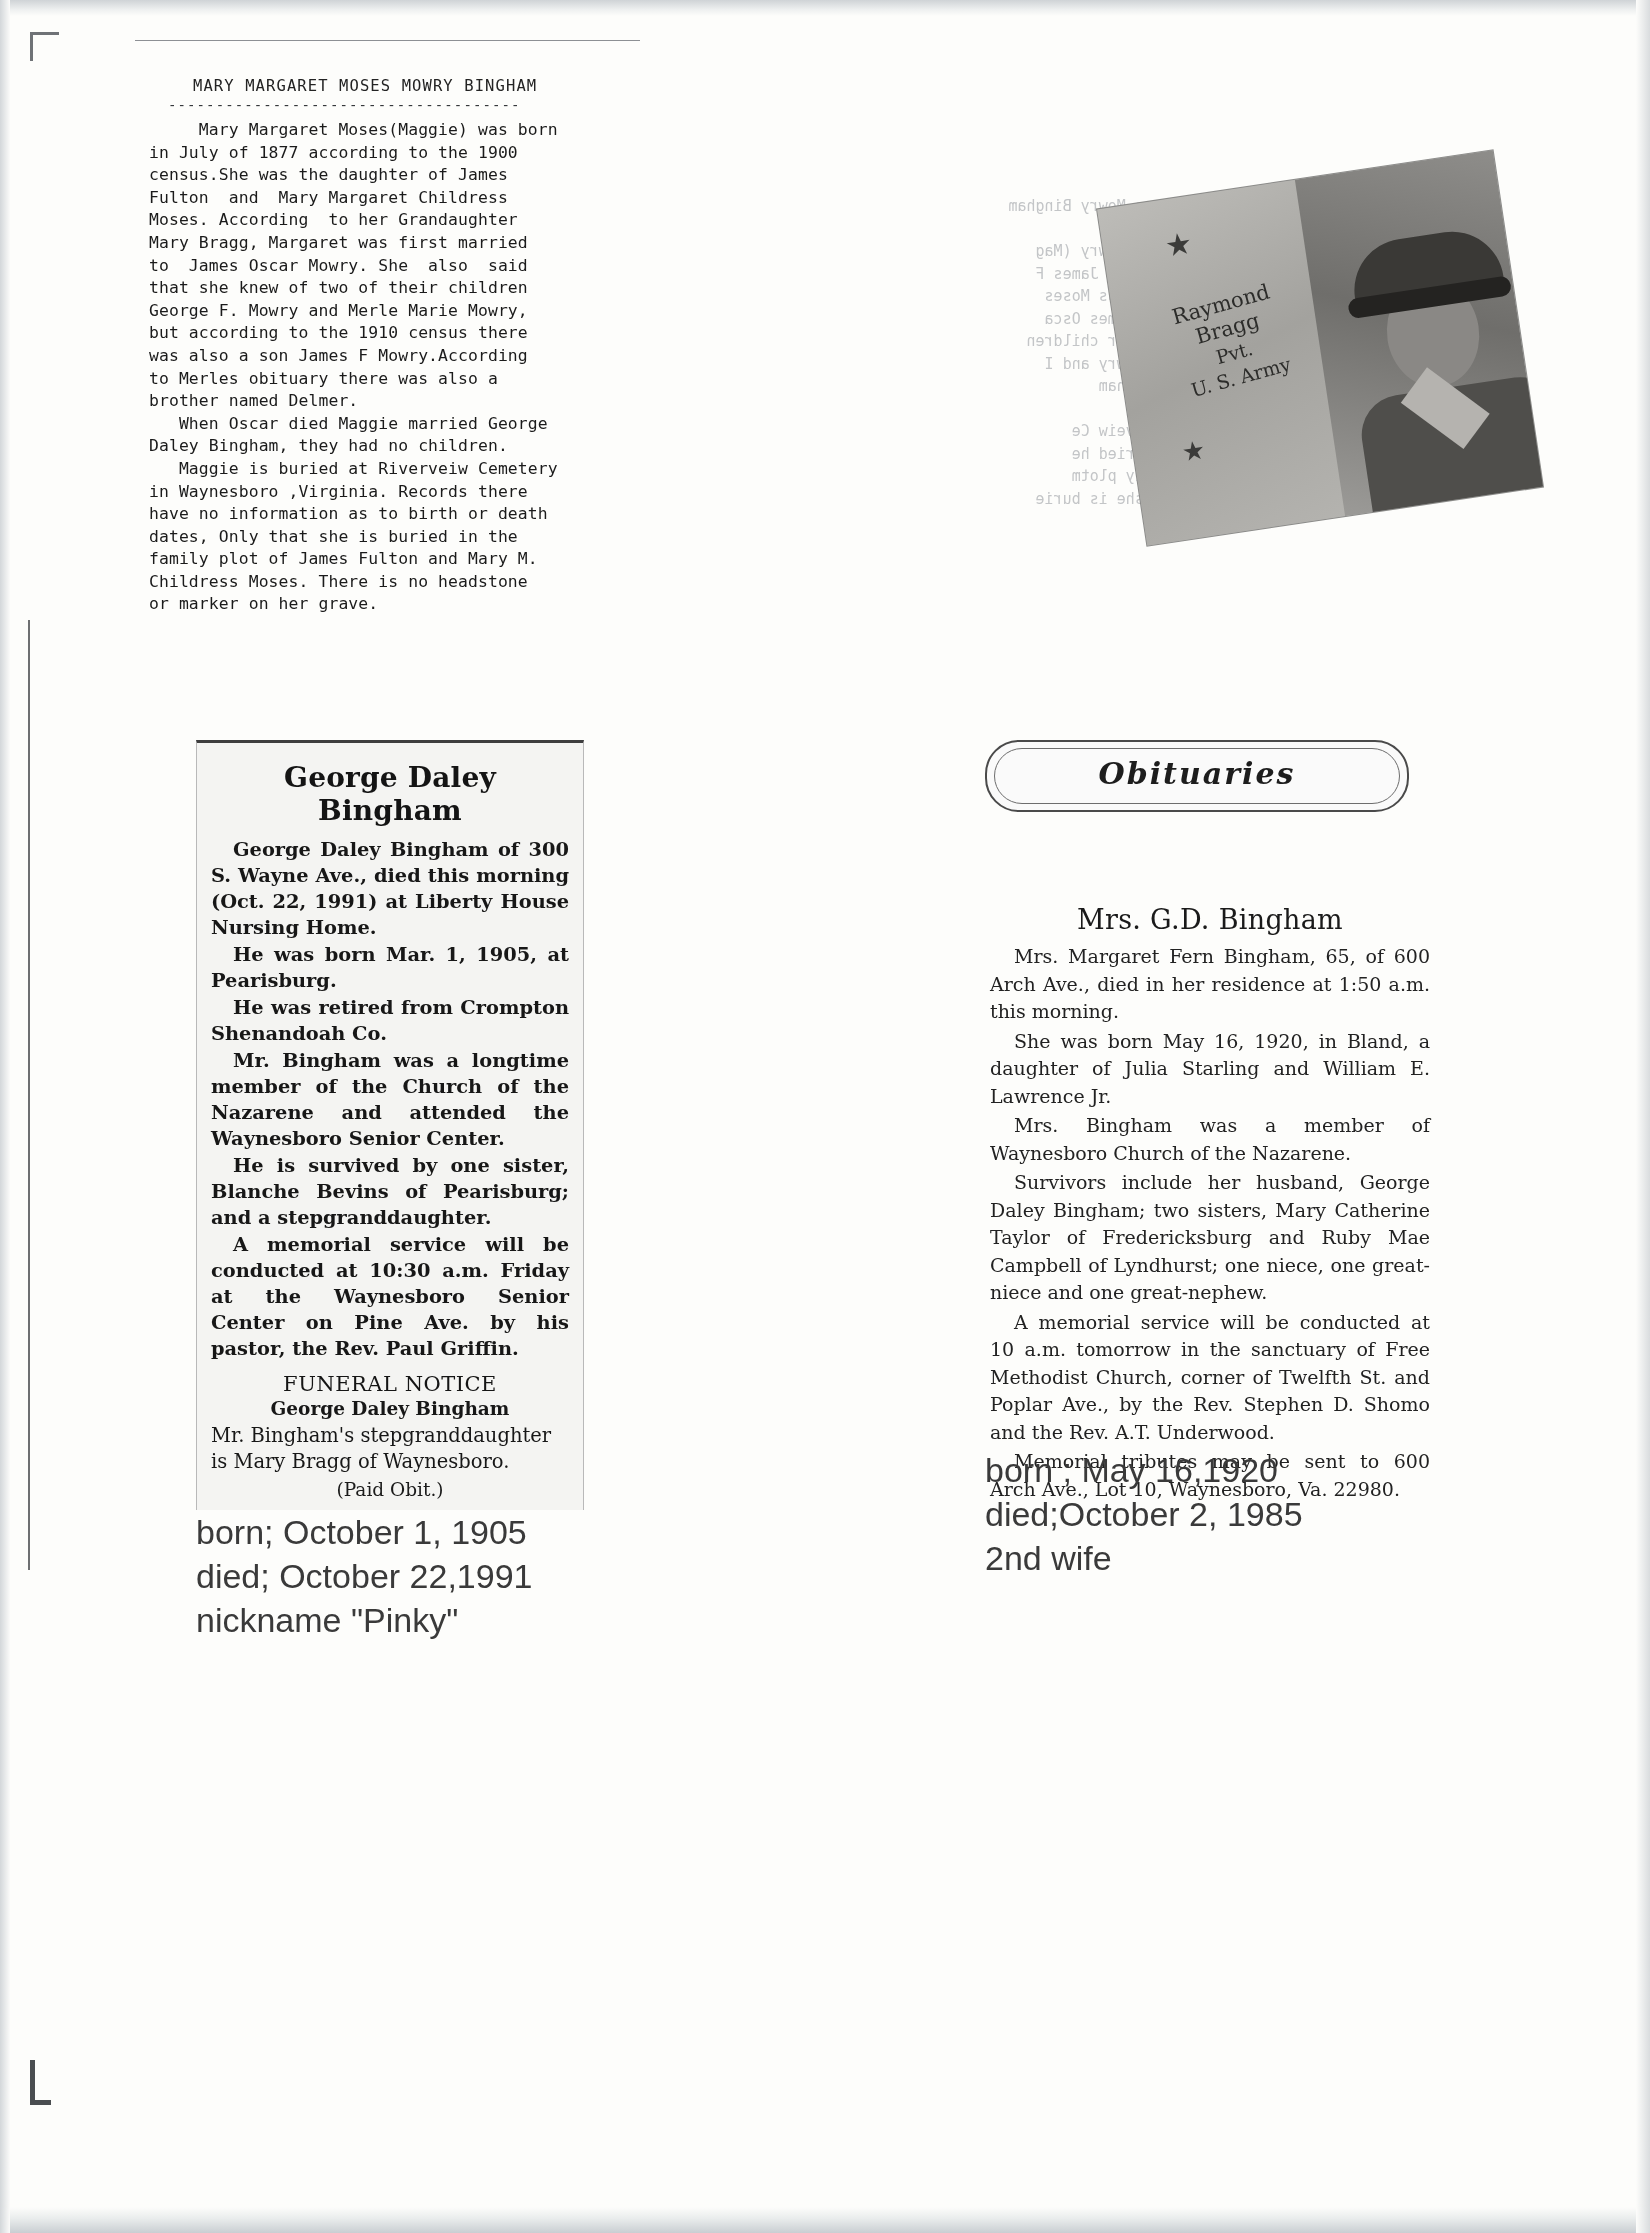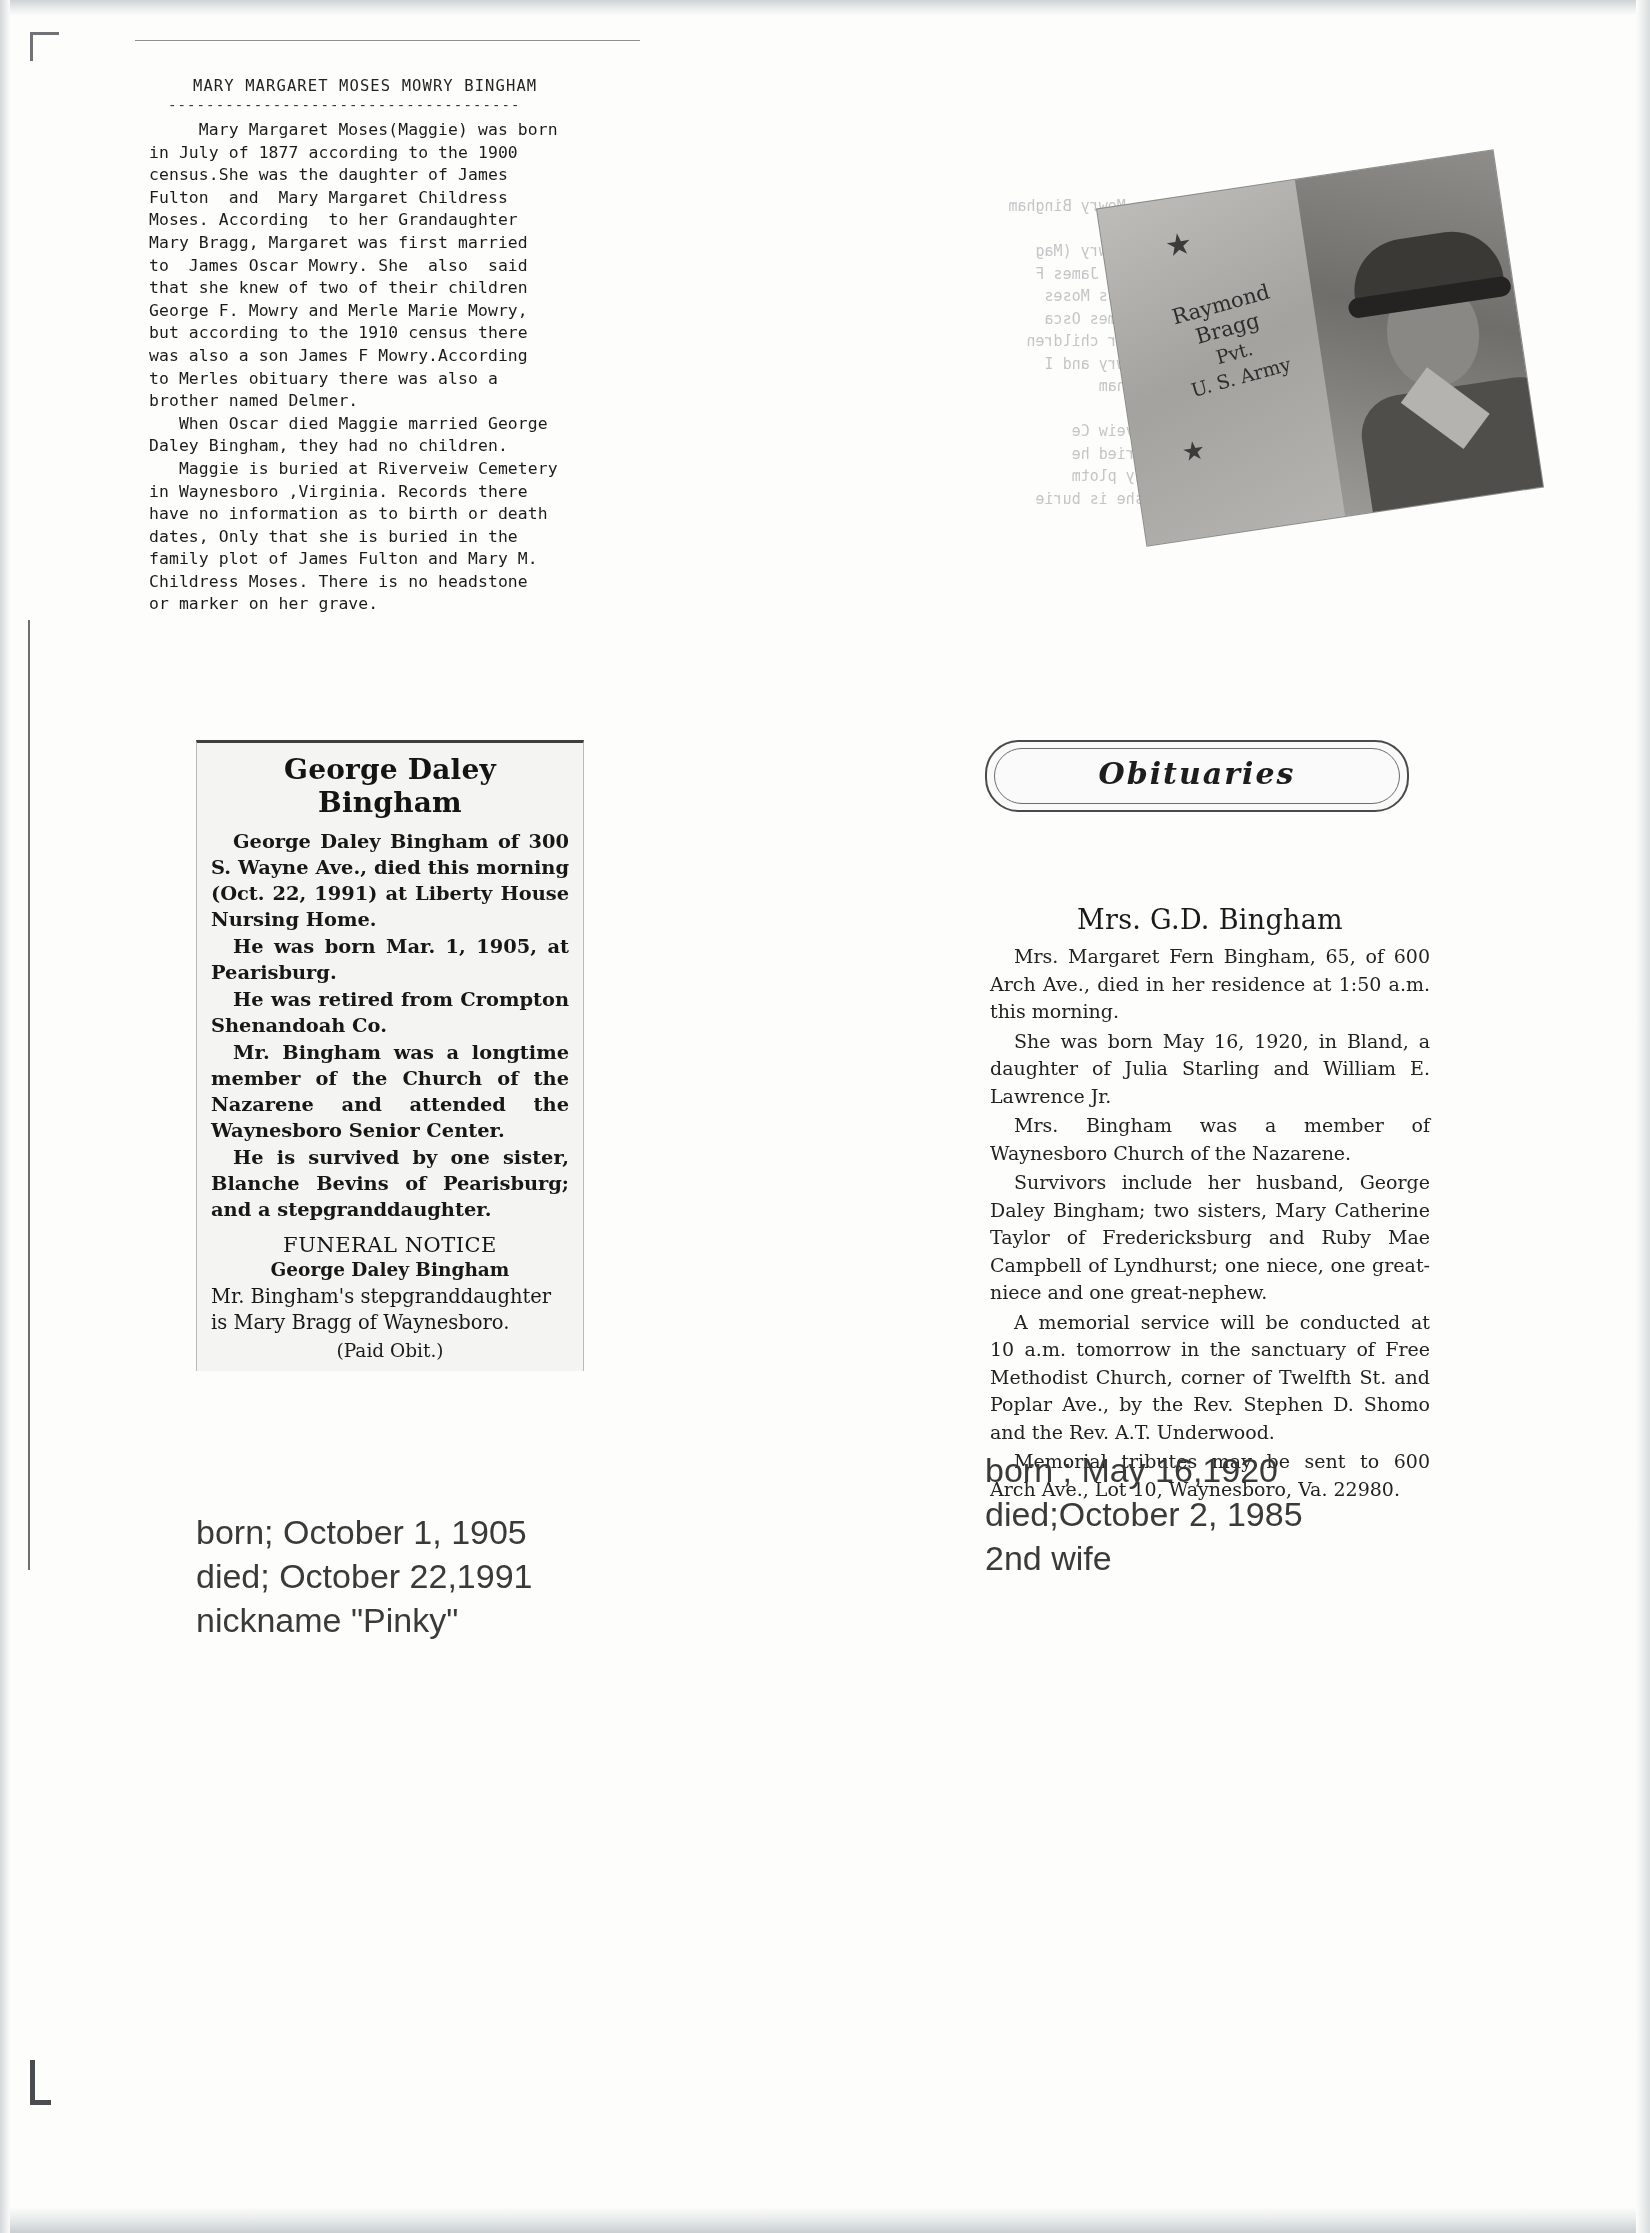--- a/index.html
+++ b/index.html
@@ -250,21 +250,21 @@
 
   
   .clip-left {
     position: absolute;
     left: 196px;
     top: 740px;
     width: 358px;
     border-top: 3px solid #3e3e3e;
     border-left: 1px solid #b9b9b9;
     border-right: 1px solid #b9b9b9;
-    padding: 2px 14px 10px 14px;
+    padding: 10px 14px 10px 14px;
     background: #f4f4f2;
   }
   .clip-left .headline {
     font-family: "DejaVu Serif", serif;
     font-weight: bold;
     font-size: 28px;
     text-align: center;
     color: #141414;
     margin: 8px 0 10px 0;
     letter-spacing: 0.2px;
@@ -425,20 +425,21 @@
   </div>
 
   <div class="clip-left">
     <div class="headline">George Daley Bingham</div>
     <div class="body">
       <p>George Daley Bingham of 300 S. Wayne Ave., died this morning (Oct. 22, 1991) at Liberty House Nursing Home.</p>
       <p>He was born Mar. 1, 1905, at Pearisburg.</p>
       <p>He was retired from Crompton Shenandoah Co.</p>
       <p>Mr. Bingham was a longtime member of the Church of the Nazarene and attended the Waynesboro Senior Center.</p>
       <p>He is survived by one sister, Blanche Bevins of Pearisburg; and a stepgranddaughter.</p>
+      <p>A memorial service will be conducted at 10:30 a.m. Friday at the Waynesboro Senior Center on Pine Ave. by his pastor, the Rev. Paul Griffin.</p>
     </div>
     <div class="funeral-notice">FUNERAL NOTICE</div>
     <div class="funeral-sub">George Daley Bingham</div>
     <div class="funeral-body">Mr.      Bingham's stepgranddaughter is Mary Bragg of Waynesboro.</div>
     <div class="paid-obit">(Paid Obit.)</div>
   </div>
 
   <div class="note left-note">born; October 1, 1905
 died; October 22,1991
 nickname "Pinky"</div>

